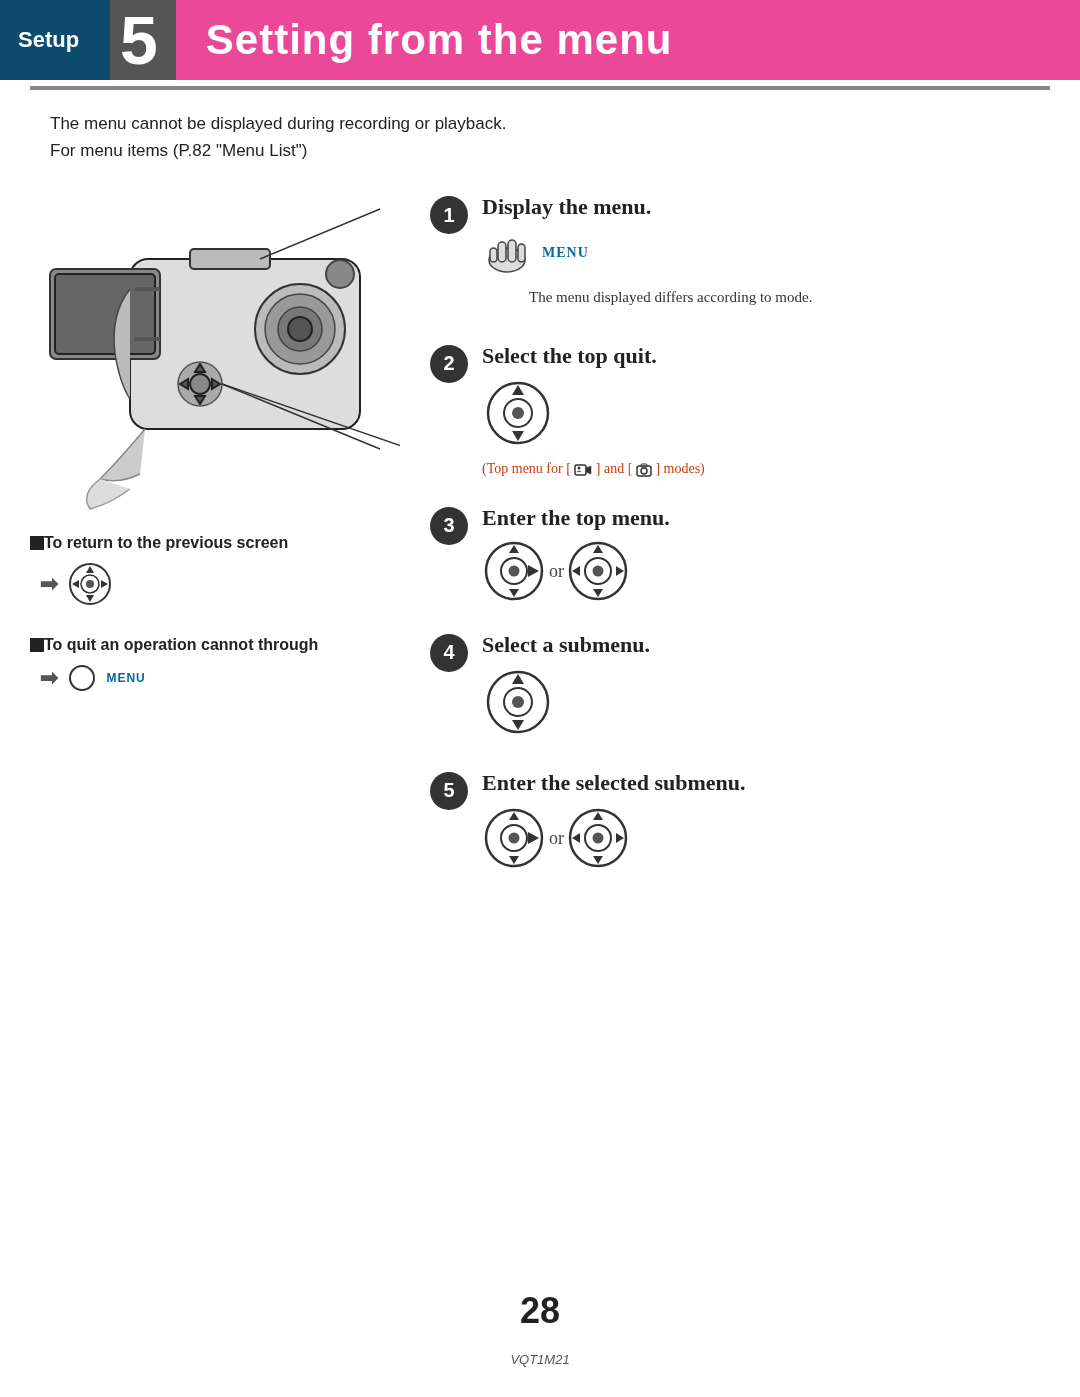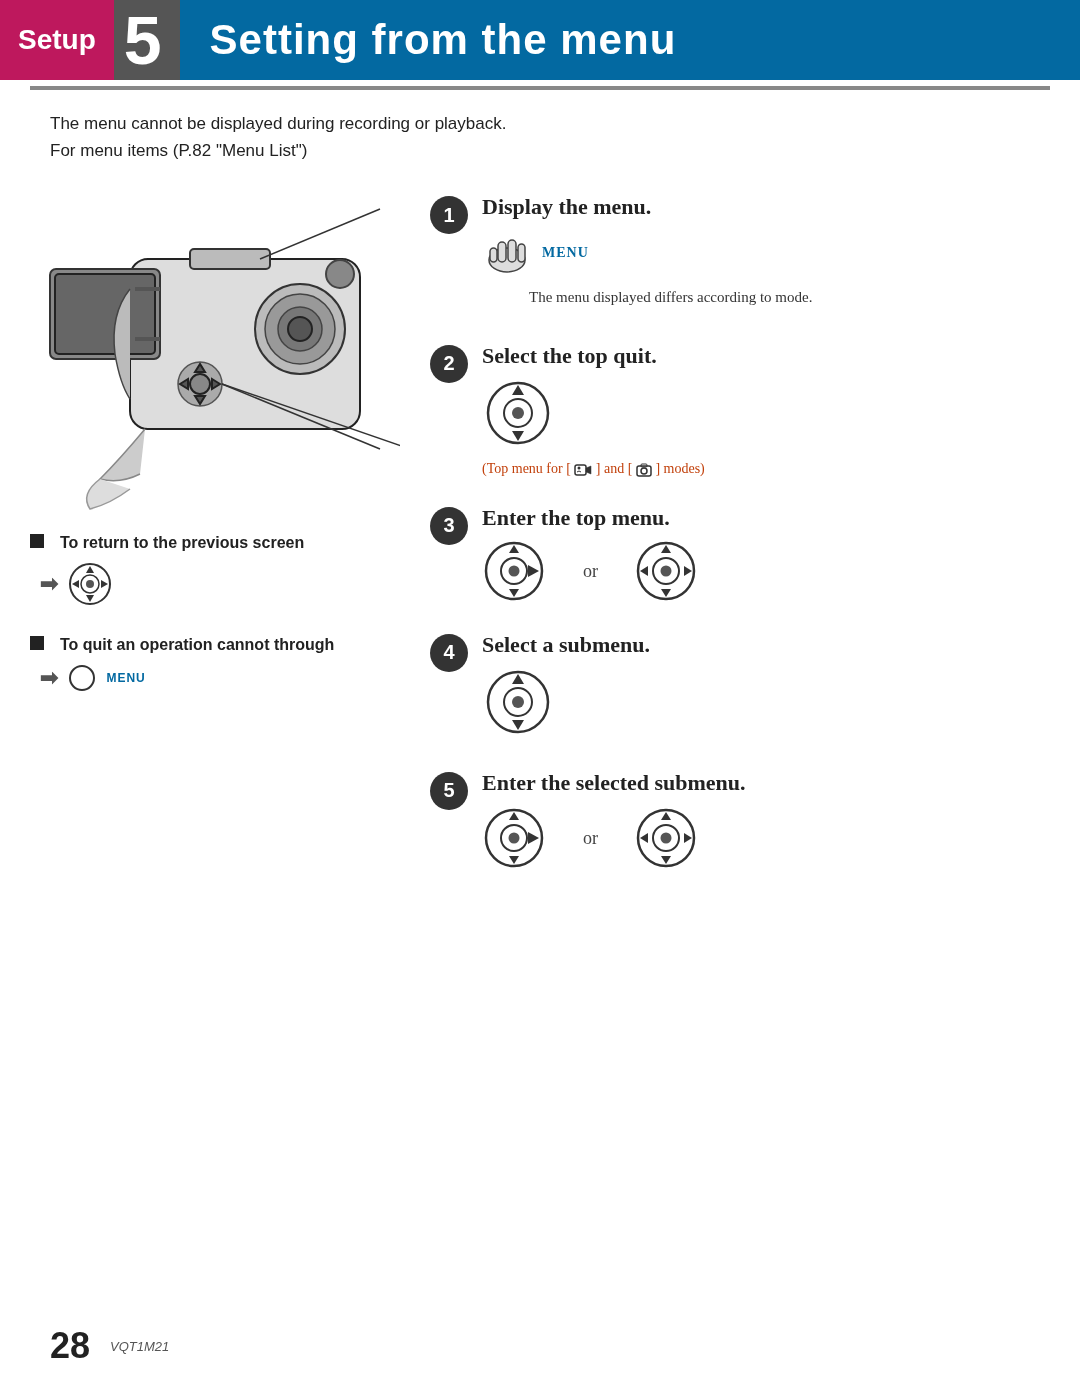--- a/index.html
+++ b/index.html
@@ -13,41 +13,41 @@
     }
 
     
     .header {
       display: flex;
       align-items: stretch;
       height: 80px;
       margin-bottom: 6px;
     }
     .header-setup {
-      background: #be185d;
+      background: #0c4a6e;
       color: #fff;
-      font-size: 28px;
+      font-size: 22px;
       font-weight: bold;
       padding: 0 18px;
       display: flex;
       align-items: center;
       min-width: 110px;
     }
     .header-number {
       background: #555;
       color: #fff;
       font-size: 68px;
       font-weight: bold;
       padding: 0 18px 0 10px;
       display: flex;
       align-items: center;
       line-height: 1;
     }
     .header-title {
-      background: #0369a1;
+      background: #ec4899;
       color: #fff;
       font-size: 42px;
       font-weight: bold;
       flex: 1;
       display: flex;
       align-items: center;
       padding-left: 30px;
       letter-spacing: 1px;
     }
 
@@ -136,21 +136,21 @@
       color: #333;
       line-height: 1.5;
       margin-bottom: 6px;
       margin-left: 47px;
     }
 
     
     .icon-row {
       display: flex;
       align-items: center;
-      gap: 36px;
+      gap: 2px;
       margin-top: 8px;
     }
 
     .or-text {
       font-size: 18px;
       color: #444;
     }
 
     
     .menu-label {
@@ -164,21 +164,22 @@
     .left-section {
       margin-bottom: 20px;
       padding-top: 10px;
     }
 
     .section-heading {
       font-size: 16px;
       font-weight: bold;
       margin-bottom: 10px;
       display: flex;
-      gap: 16px;
+      align-items: center;
+      gap: 0;
     }
 
     .black-square {
       width: 14px;
       height: 14px;
       background: #222;
       display: inline-block;
       flex-shrink: 0;
     }
 
@@ -189,20 +190,21 @@
 
     
     .footer {
       position: absolute;
       bottom: 30px;
       left: 50px;
       right: 50px;
       display: flex;
       align-items: center;
       gap: 20px;
+      flex-direction: column;
     }
 
     .page-number {
       font-size: 36px;
       font-weight: bold;
       color: #222;
     }
 
     .model-number {
       font-size: 13px;

